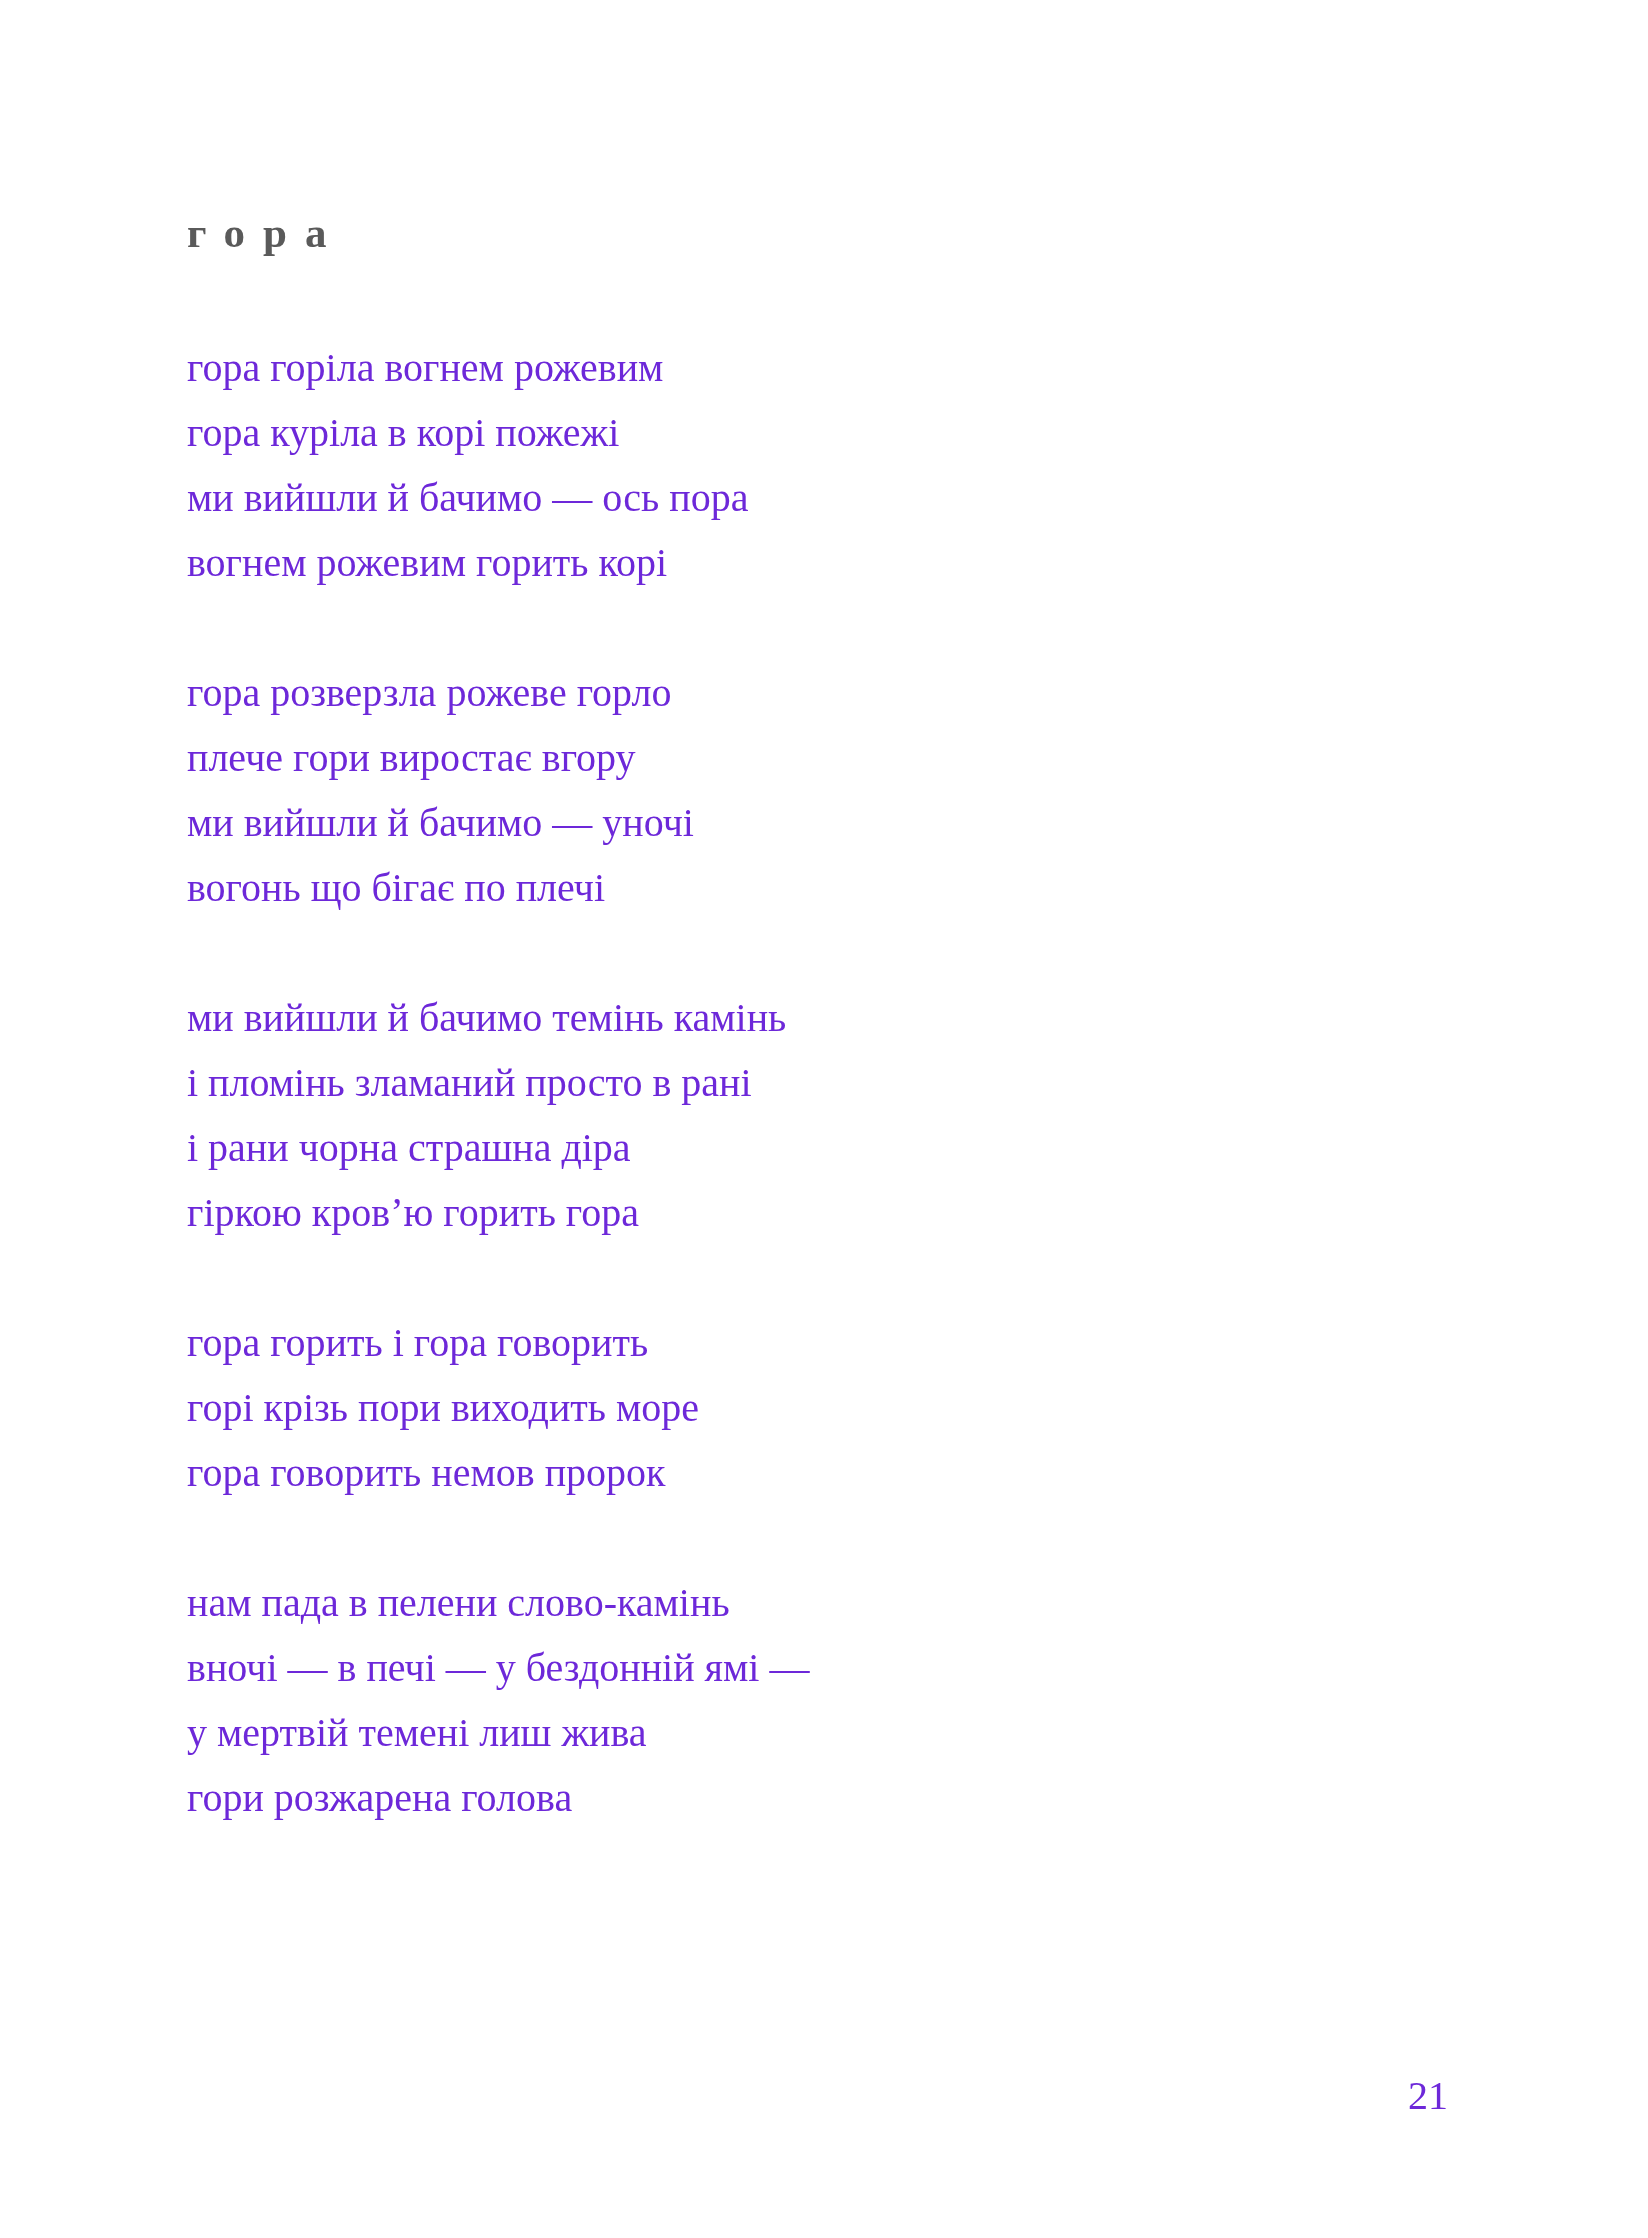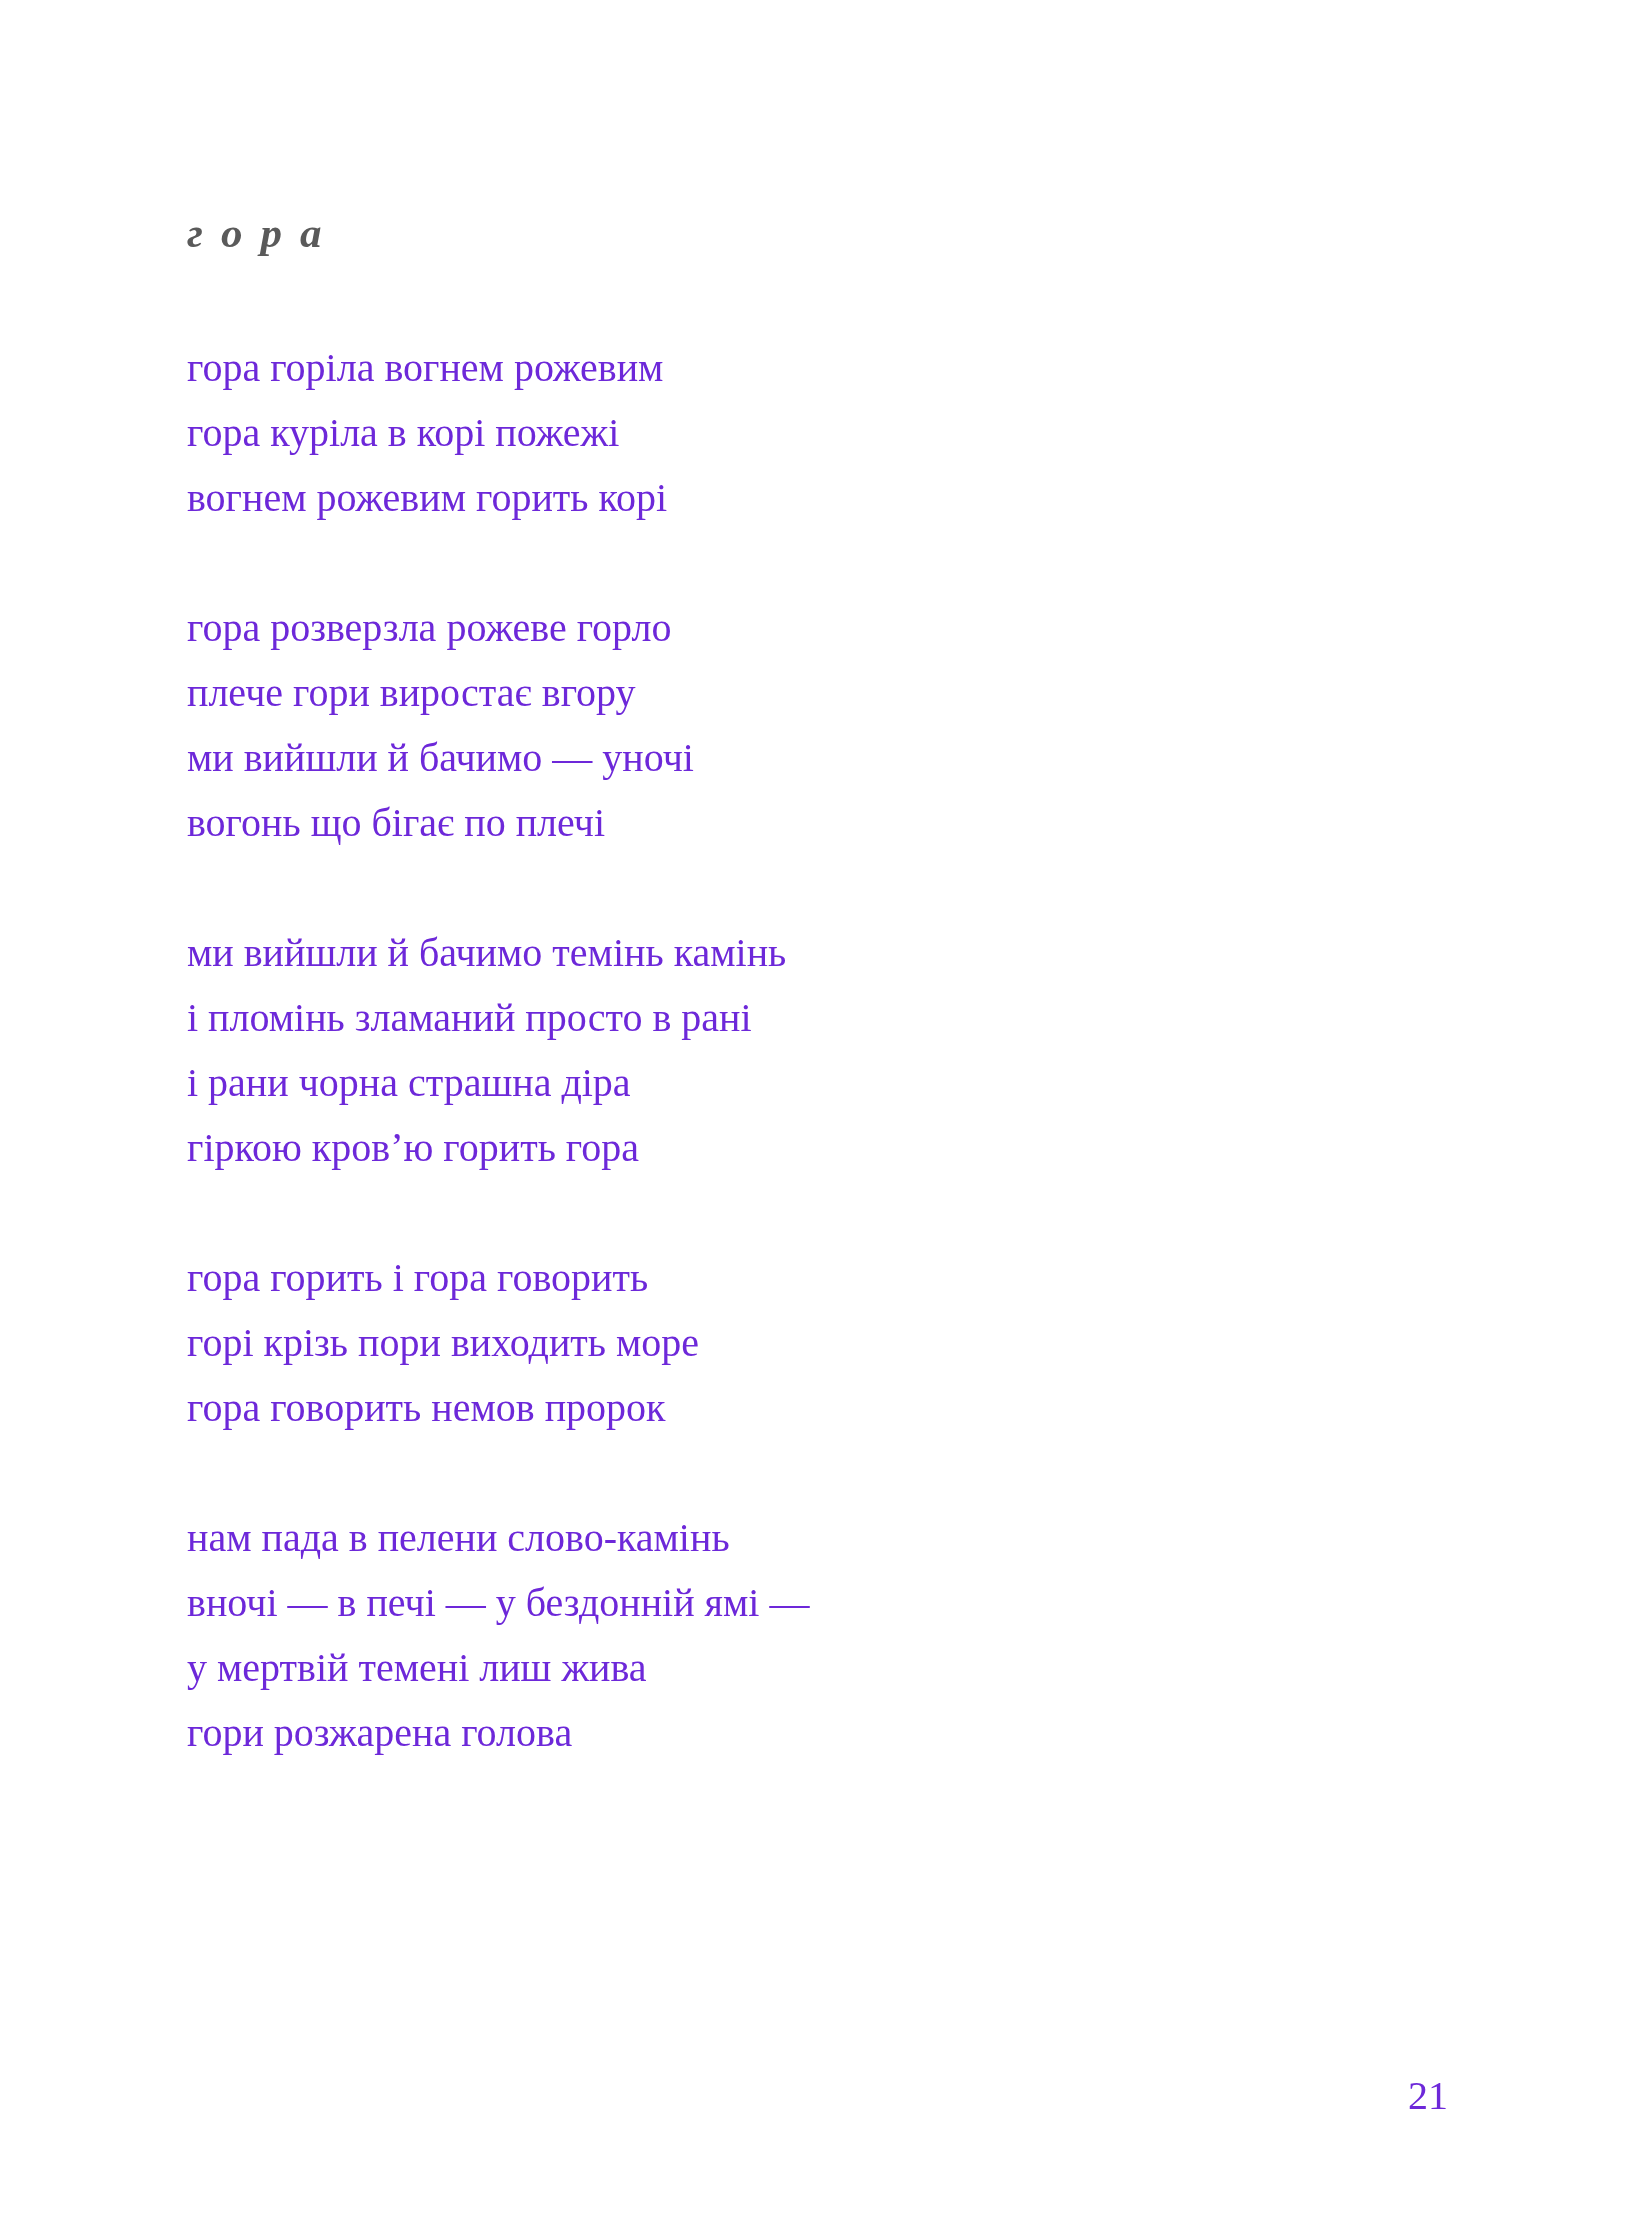--- a/index.html
+++ b/index.html
@@ -25,21 +25,20 @@
       position: absolute;
       left: 187px;
       top: 203px;
       margin: 0;
       font-family: "Liberation Serif", "DejaVu Serif", serif;
       font-weight: bold;
       font-size: 43px;
       line-height: 60px;
       letter-spacing: 0.42em;
       color: #5a5a5a;
-      font-style: italic;
     }
     .poem {
       position: absolute;
       left: 187px;
       top: 335px;
       margin: 0;
       font-family: "Liberation Serif", "DejaVu Serif", serif;
       font-size: 40px;
       line-height: 65px;
       color: #6d28d9;
@@ -70,20 +69,21 @@
 
 <div class="page">
 
   <h1 class="poem-title">гора</h1>
 
   <div class="poem">
 
     <div class="stanza">
       <span class="line">гора горіла вогнем рожевим</span>
       <span class="line">гора куріла в корі пожежі</span>
+      <span class="line">ми вийшли й бачимо — ось пора</span>
       <span class="line">вогнем рожевим горить корі</span>
     </div>
 
     <div class="stanza">
       <span class="line">гора розверзла рожеве горло</span>
       <span class="line">плече гори виростає вгору</span>
       <span class="line">ми вийшли й бачимо — уночі</span>
       <span class="line">вогонь що бігає по плечі</span>
     </div>
 

